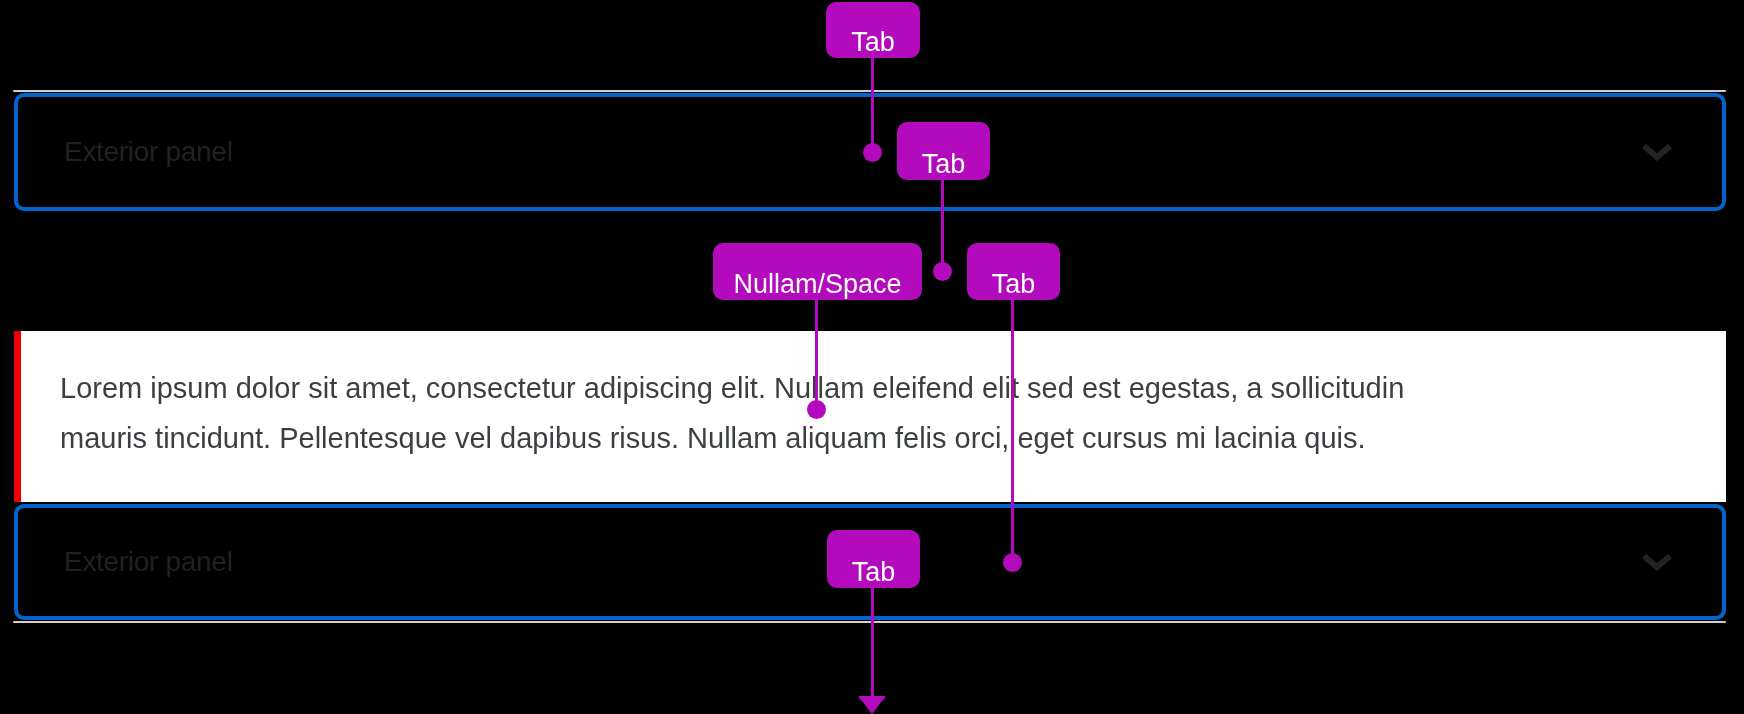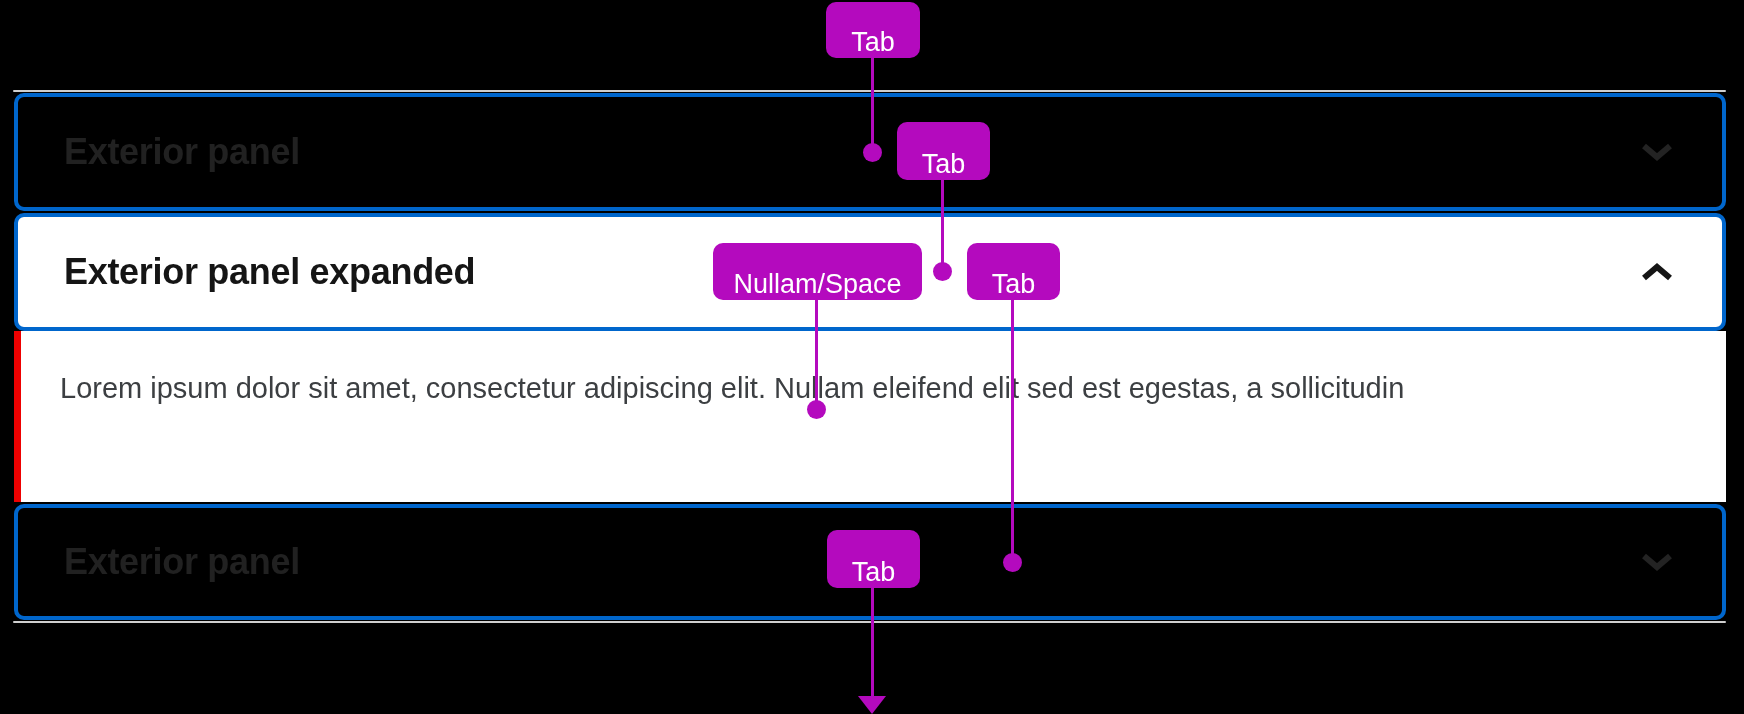--- a/index.html
+++ b/index.html
@@ -48,22 +48,22 @@
     box-sizing:border-box;
     border:4px solid var(--focus-ring-blue);
     border-radius:10px;
     display:flex;
     align-items:center;
     justify-content:space-between;
     padding:0 48px 0 46px;
     cursor:pointer;
   }
   .acc-header .title{
-    font-size:36px;
-    font-weight:700;
+    font-size:28px;
+    font-weight:400;
     letter-spacing:-0.3px;
   }
   .acc-header.dark{
     top:93px;
     height:118px;
     background:var(--panel-surface-dark);
     color:var(--collapsed-title-text);
   }
   .acc-header.dark2{
     top:504px;
@@ -163,29 +163,24 @@
   <div class="hairline top"></div>
   <div class="hairline bottom"></div>
 
   <div class="acc-header dark">
     <span class="title">Exterior panel</span>
     <svg class="chevron" width="34" height="20" viewBox="0 0 34 20">
       <polyline points="4,4 17,15 30,4"></polyline>
     </svg>
   </div>
 
-  <div class="acc-header expanded">
-    <span class="title">Exterior panel expanded</span>
-    <svg class="chevron" width="34" height="20" viewBox="0 0 34 20">
-      <polyline points="4,16 17,5 30,16"></polyline>
-    </svg>
-  </div>
 
   <div class="acc-content">
     <div>Lorem ipsum dolor sit amet, consectetur adipiscing elit. Nullam eleifend elit sed est egestas, a sollicitudin</div>
+    <div>mauris tincidunt. Pellentesque vel dapibus risus. Nullam aliquam felis orci, eget cursus mi lacinia quis.</div>
   </div>
 
   <div class="acc-header dark dark2">
     <span class="title">Exterior panel</span>
     <svg class="chevron" width="34" height="20" viewBox="0 0 34 20">
       <polyline points="4,4 17,15 30,4"></polyline>
     </svg>
   </div>
 
   <div class="key-badge badge-tab-top">

